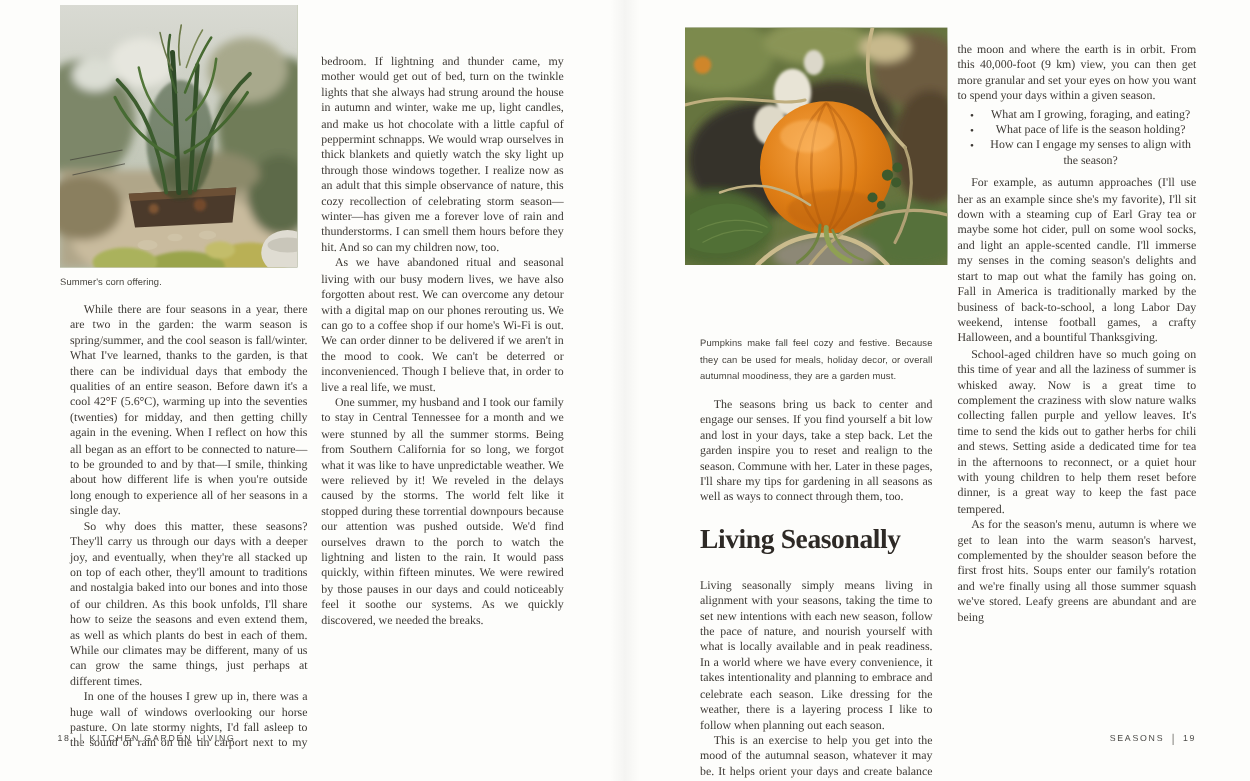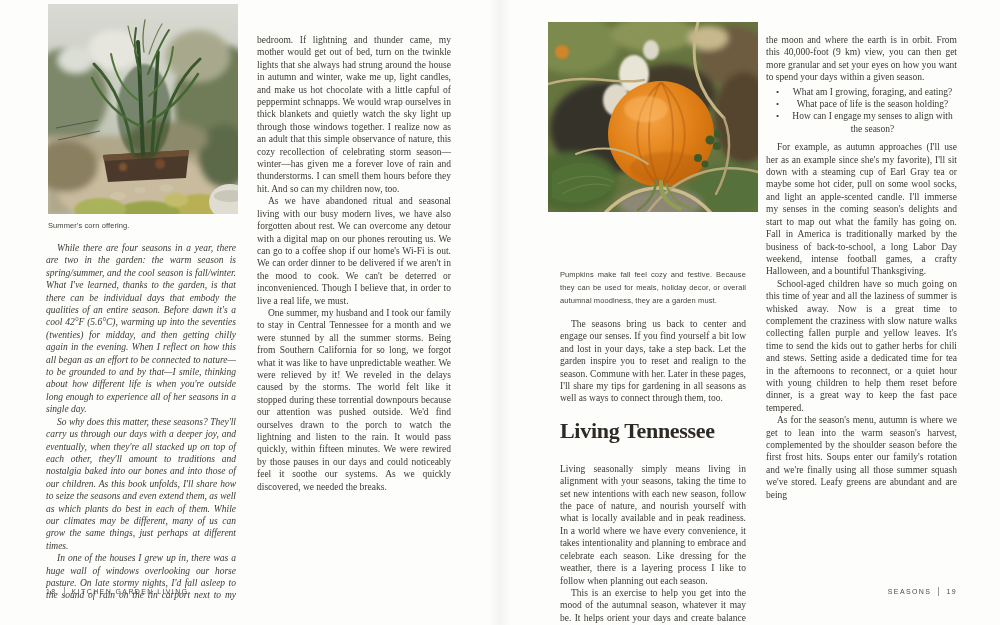--- a/index.html
+++ b/index.html
@@ -17,22 +17,22 @@
   figcaption{
     font-family:"Liberation Sans", sans-serif;
     font-size:7.5px;line-height:13px;color:#46433d;letter-spacing:.1px;
   }
   .col{position:absolute;font-size:9.5px;line-height:12.4px;text-align:justify;}
   .col p{margin:0;}
   p.indent{text-indent:11px;}
   p.cont{text-align-last:justify;}
   .fig-left{position:absolute;left:48px;top:4px;width:190px;}
   .fig-left figcaption{margin-top:5px;}
-  .col-l1{left:46px;top:242px;width:190px;font-style:italic;}
-  .col-l2{left:257px;top:34px;width:194px;}
+  .col-l1{left:56px;top:242px;width:190px;}
+  .col-l2{left:257px;top:44px;width:194px;}
   .fig-right{position:absolute;left:548px;top:22px;width:210px;}
   .col-r1{left:560px;top:220px;width:186px;}
   .col-r1 figcaption{margin-bottom:11px;margin-top:48px;}
   .col-r2{left:766px;top:34px;width:191px;}
   h2.section{
     font-family:"Liberation Serif", serif;font-weight:bold;
     font-size:22px;line-height:24px;letter-spacing:-.3px;color:#2e2a26;
     margin:14px 0 0 0;text-align:left;
   }
   .col-r1 p.after-head{margin-top:20px;}
@@ -216,21 +216,21 @@
             <path d="M10,162 C30,152 50,152 66,160"></path>
             <path d="M14,172 C32,162 48,160 62,164"></path>
           </g>
         </svg>
       </div>
     </figure>
 
     <div class="col col-r1">
       <figcaption>Pumpkins make fall feel cozy and festive. Because they can be used for meals, holiday decor, or overall autumnal moodiness, they are a garden must.</figcaption>
       <p class="indent">The seasons bring us back to center and engage our senses. If you find yourself a bit low and lost in your days, take a step back. Let the garden inspire you to reset and realign to the season. Commune with her. Later in these pages, I'll share my tips for gardening in all seasons as well as ways to connect through them, too.</p>
-      <h2 class="section">Living Tennessee</h2>
+      <h2 class="section">Living Seasonally</h2>
       <p class="after-head">Living seasonally simply means living in alignment with your seasons, taking the time to set new intentions with each new season, follow the pace of nature, and nourish yourself with what is locally available and in peak readiness. In a world where we have every convenience, it takes intentionality and planning to embrace and celebrate each season. Like dressing for the weather, there is a layering process I like to follow when planning out each season.</p>
       <p class="indent cont">This is an exercise to help you get into the mood of the autumnal season, whatever it may be. It helps orient your days and create balance with wherever you are in the seasonal cycle, and ultimately, with</p>
     </div>
 
     <div class="col col-r2">
       <p>the moon and where the earth is in orbit. From this 40,000-foot (9 km) view, you can then get more granular and set your eyes on how you want to spend your days within a given season.</p>
       <ul class="qlist">
         <li>What am I growing, foraging, and eating?</li>
         <li>What pace of life is the season holding?</li>
         <li>How can I engage my senses to align with the season?</li>

